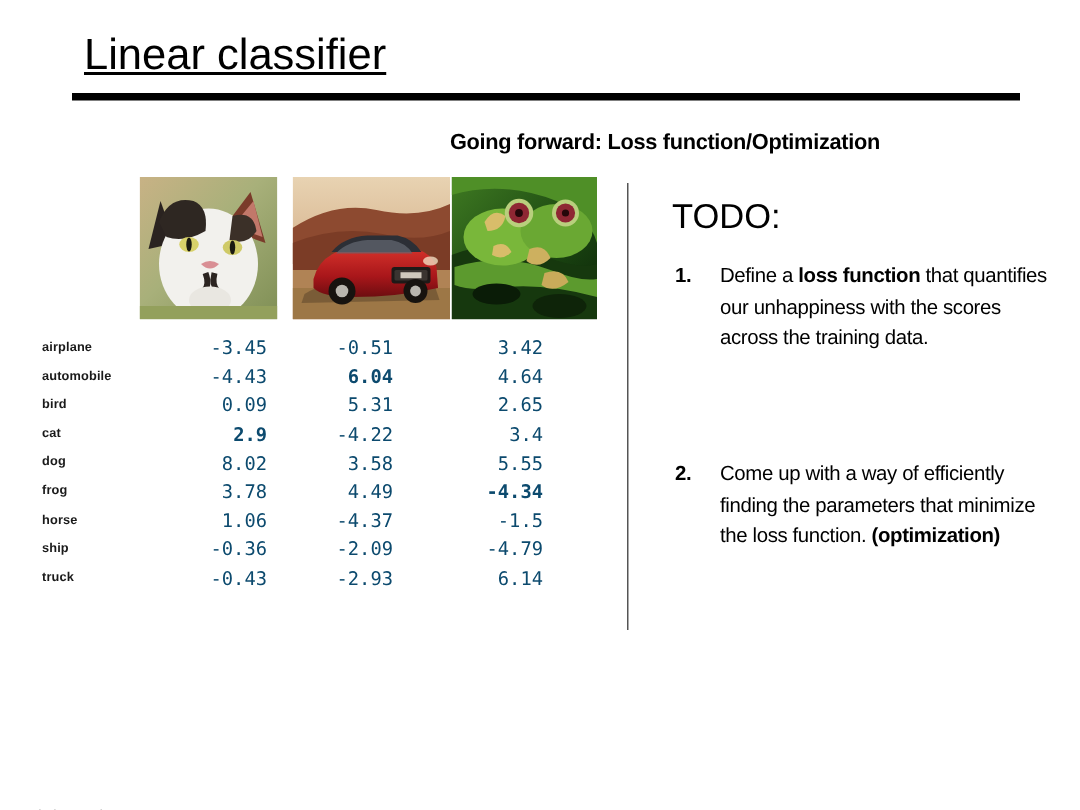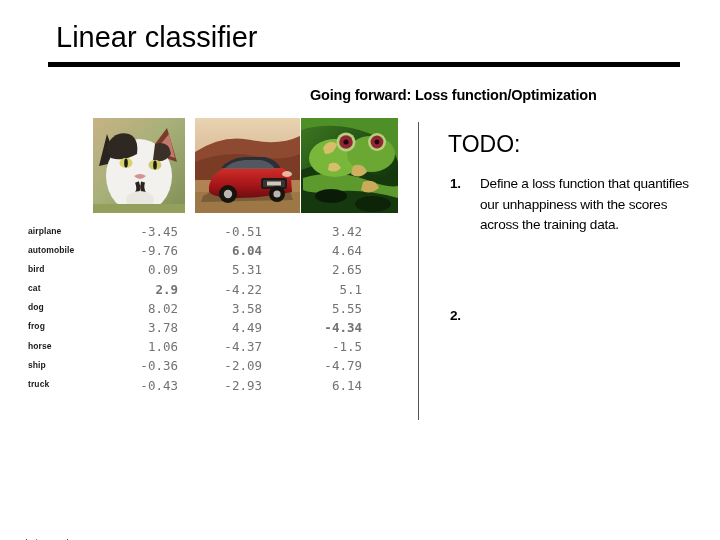--- a/index.html
+++ b/index.html
@@ -20,34 +20,35 @@
   #slide-title {
     position: absolute;
     left: 56px;
     top: 20px;
     font-size: 29px;
     font-weight: 400;
     letter-spacing: 0px;
     line-height: 34px;
     color: #000;
     white-space: nowrap;
+    text-decoration: underline;
   }
   #title-rule {
     position: absolute;
     left: 48px;
     top: 62px;
     width: 632px;
     height: 5px;
     background: #000;
   }
 
   
   #subtitle {
     position: absolute;
-    left: 310px;
+    left: 300px;
     top: 87px;
     font-size: 14.5px;
     font-weight: 700;
     letter-spacing: -0.2px;
     white-space: nowrap;
   }
 
   
   .thumb {
     position: absolute;
@@ -90,21 +91,21 @@
     letter-spacing: 0.1px;
     position: relative;
     top: 1.5px;
   }
   .score-cell {
     width: 84px;
     text-align: right;
     font-family: "DejaVu Sans Mono", monospace;
     font-size: 12.5px;
     letter-spacing: 0px;
-    color: #737373;
+    color: #0c4a6e;
   }
   .score-cell.col-2 { padding-right: 16px; }
   .score-cell.col-3 { padding-right: 10px; }
   .score-cell.bold { font-weight: 700; }
 
   
   #todo-heading {
     position: absolute;
     left: 448px;
     top: 131px;
@@ -122,21 +123,21 @@
     line-height: 20.6px;
     letter-spacing: -0.25px;
   }
   #todo-item-1 { top: 174px; }
   #todo-item-2 { top: 306px; }
   .todo-number {
     width: 30px;
     flex: 0 0 30px;
   }
   .todo-text { flex: 1 1 auto; }
-  .todo-text .strong { font-weight: 400; }
+  .todo-text .strong { font-weight: 700; }
   .todo-text .normal { font-weight: 400; margin-top: 46px; }
 
   
   #footer-author {
     position: absolute;
     left: 12px;
     top: 538px;
     font-size: 8.5px;
     font-weight: 400;
     color: #111;
@@ -245,35 +246,35 @@
 
 <div id="score-table">
     <div class="score-row">
       <div class="class-label">airplane</div>
       <div class="score-cell col-1">-3.45</div>
       <div class="score-cell col-2">-0.51</div>
       <div class="score-cell col-3">3.42</div>
     </div>
     <div class="score-row">
       <div class="class-label">automobile</div>
-      <div class="score-cell col-1">-9.76</div>
+      <div class="score-cell col-1">-4.43</div>
       <div class="score-cell col-2 bold">6.04</div>
       <div class="score-cell col-3">4.64</div>
     </div>
     <div class="score-row">
       <div class="class-label">bird</div>
       <div class="score-cell col-1">0.09</div>
       <div class="score-cell col-2">5.31</div>
       <div class="score-cell col-3">2.65</div>
     </div>
     <div class="score-row">
       <div class="class-label">cat</div>
       <div class="score-cell col-1 bold">2.9</div>
       <div class="score-cell col-2">-4.22</div>
-      <div class="score-cell col-3">5.1</div>
+      <div class="score-cell col-3">3.4</div>
     </div>
     <div class="score-row">
       <div class="class-label">dog</div>
       <div class="score-cell col-1">8.02</div>
       <div class="score-cell col-2">3.58</div>
       <div class="score-cell col-3">5.55</div>
     </div>
     <div class="score-row">
       <div class="class-label">frog</div>
       <div class="score-cell col-1">3.78</div>
@@ -300,15 +301,16 @@
     </div>
   </div>
 
 <div id="todo-heading">TODO:</div>
 <div class="todo-item" id="todo-item-1">
   <span class="todo-number">1.</span>
   <span class="todo-text"><span class="normal">Define a </span><span class="strong">loss function</span><span class="normal"> that quantifies our unhappiness with the scores across the training data.</span></span>
 </div>
 <div class="todo-item" id="todo-item-2">
   <span class="todo-number">2.</span>
+  <span class="todo-text"><span class="normal">Come up with a way of efficiently finding the parameters that minimize the loss function. </span><span class="strong">(optimization)</span></span>
 </div>
 
 <div id="footer-author">Andrej Karpathy</div>
 
 </body></html>

